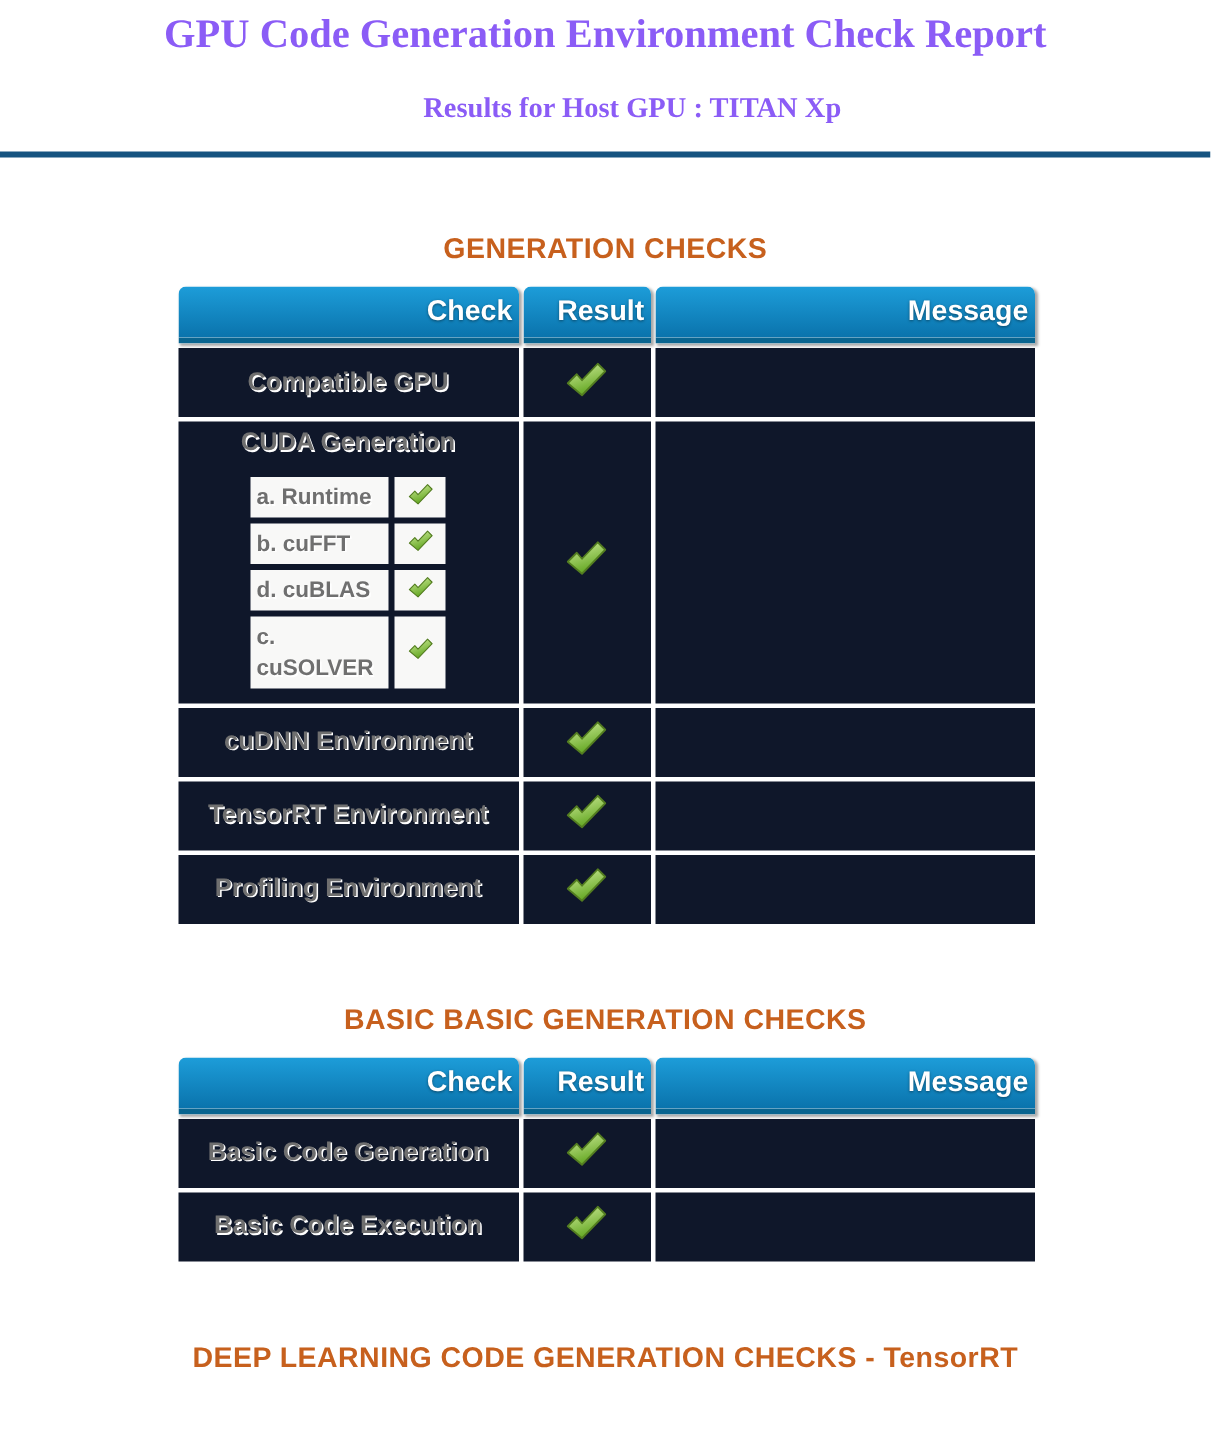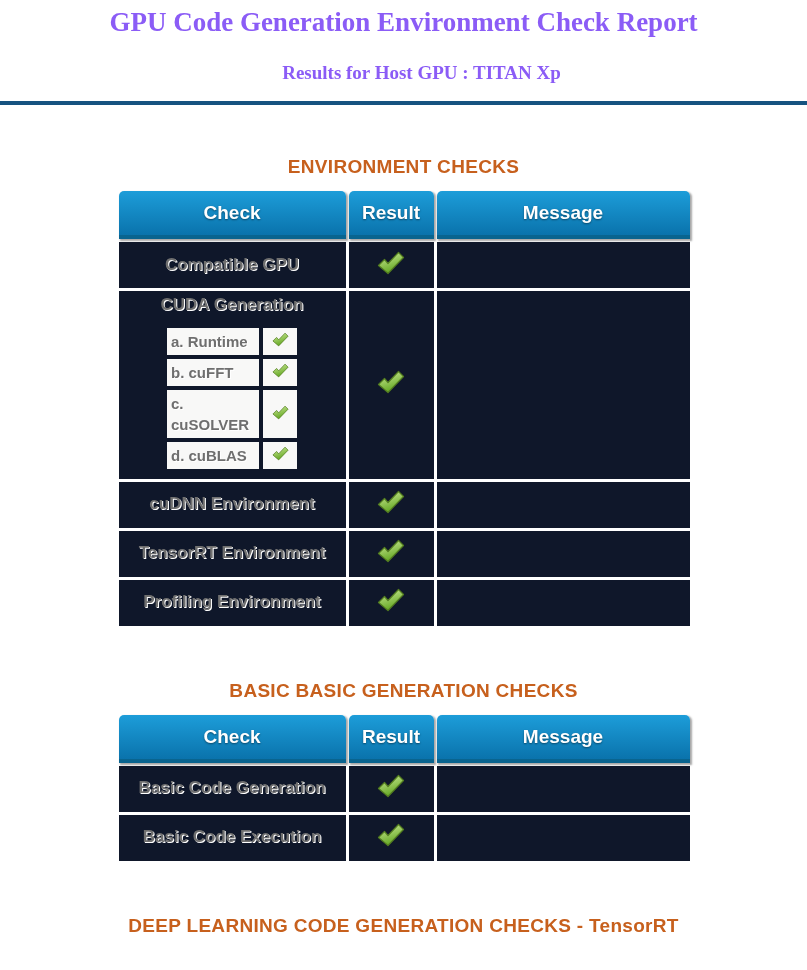--- a/index.html
+++ b/index.html
@@ -58,23 +58,24 @@
   table.check-table col.col-message { width: 253px; }
 
   table.check-table th {
     background: linear-gradient(#1d9dd9, #0a73ac);
     border-bottom: 4px solid #09648f;
     border-radius: 5px 5px 0 0;
     box-shadow: 1.5px 1.5px 2px rgba(0,0,0,0.35);
     color: #ffffff;
     font-size: 19px;
     font-weight: bold;
-    height: 48px;
+    height: 38px;
     text-shadow: 0 1px 2px rgba(0,0,0,0.45);
     padding: 0 4px;
+    text-align: right;
   }
 
   table.check-table td {
     background: #0f172a;
     text-align: center;
     vertical-align: middle;
     color: #6f6f6f;
     font-weight: bold;
     font-size: 17px;
     text-shadow: 1px 1px 0 #ffffff;
@@ -114,21 +115,21 @@
 
 <div class="report-header">
   <h1 class="report-title">GPU Code Generation Environment Check Report</h1>
   <h2 class="report-subtitle">Results for Host GPU : TITAN Xp</h2>
 </div>
 <hr class="header-rule">
 
 <div class="content">
   <div id="sections">
   <div class="report-section">
-    <div class="section-heading">ENVIRONMENT CHECKS</div>
+    <div class="section-heading">GENERATION CHECKS</div>
     <table class="check-table">
       <colgroup>
         <col class="col-check">
             <col class="col-result">
             <col class="col-message">
       </colgroup>
       <thead>
         <tr>
           <th>Check</th>
           <th>Result</th>
@@ -177,42 +178,42 @@
                               <linearGradient id="ckg3" x1="0" y1="0" x2="0.4" y2="1">
                                 <stop offset="0" stop-color="#d3ee9e"></stop>
                                 <stop offset="1" stop-color="#62a621"></stop>
                               </linearGradient>
                             </defs>
                             <path d="M1.5 14.5 L7.5 8.5 L11 12.5 L21.5 1.5 L26.5 6.5 L11 22.5 Z" fill="url(#ckg3)" stroke="#537d20" stroke-width="1.2" stroke-linejoin="round"></path>
                           </svg></span></td>
   </tr>
 
   <tr>
+    <td class="subcheck-label-cell">d. cuBLAS</td>
+    <td class="subcheck-icon-cell"><span class="icon-wrap"><svg width="17" height="15" viewBox="0 0 28 24">
+                            <defs>
+                              <linearGradient id="ckg5" x1="0" y1="0" x2="0.4" y2="1">
+                                <stop offset="0" stop-color="#d3ee9e"></stop>
+                                <stop offset="1" stop-color="#62a621"></stop>
+                              </linearGradient>
+                            </defs>
+                            <path d="M1.5 14.5 L7.5 8.5 L11 12.5 L21.5 1.5 L26.5 6.5 L11 22.5 Z" fill="url(#ckg5)" stroke="#537d20" stroke-width="1.2" stroke-linejoin="round"></path>
+                          </svg></span></td>
+  </tr>
+
+  <tr>
     <td class="subcheck-label-cell">c. cuSOLVER</td>
     <td class="subcheck-icon-cell"><span class="icon-wrap"><svg width="17" height="15" viewBox="0 0 28 24">
                             <defs>
                               <linearGradient id="ckg4" x1="0" y1="0" x2="0.4" y2="1">
                                 <stop offset="0" stop-color="#d3ee9e"></stop>
                                 <stop offset="1" stop-color="#62a621"></stop>
                               </linearGradient>
                             </defs>
                             <path d="M1.5 14.5 L7.5 8.5 L11 12.5 L21.5 1.5 L26.5 6.5 L11 22.5 Z" fill="url(#ckg4)" stroke="#537d20" stroke-width="1.2" stroke-linejoin="round"></path>
-                          </svg></span></td>
-  </tr>
-
-  <tr>
-    <td class="subcheck-label-cell">d. cuBLAS</td>
-    <td class="subcheck-icon-cell"><span class="icon-wrap"><svg width="17" height="15" viewBox="0 0 28 24">
-                            <defs>
-                              <linearGradient id="ckg5" x1="0" y1="0" x2="0.4" y2="1">
-                                <stop offset="0" stop-color="#d3ee9e"></stop>
-                                <stop offset="1" stop-color="#62a621"></stop>
-                              </linearGradient>
-                            </defs>
-                            <path d="M1.5 14.5 L7.5 8.5 L11 12.5 L21.5 1.5 L26.5 6.5 L11 22.5 Z" fill="url(#ckg5)" stroke="#537d20" stroke-width="1.2" stroke-linejoin="round"></path>
                           </svg></span></td>
   </tr>
 </tbody>
                 </table>
               </td>
     <td class="cell-result"><span class="icon-wrap"><svg width="28" height="24" viewBox="0 0 28 24">
                     <defs>
                       <linearGradient id="ckg1" x1="0" y1="0" x2="0.4" y2="1">
                         <stop offset="0" stop-color="#d3ee9e"></stop>
                         <stop offset="1" stop-color="#62a621"></stop>

